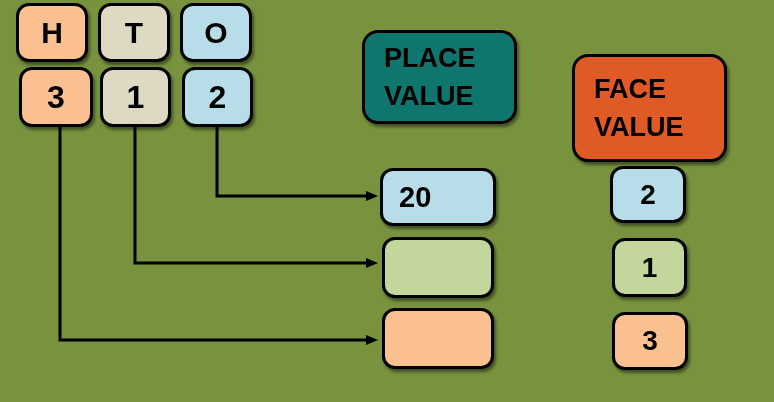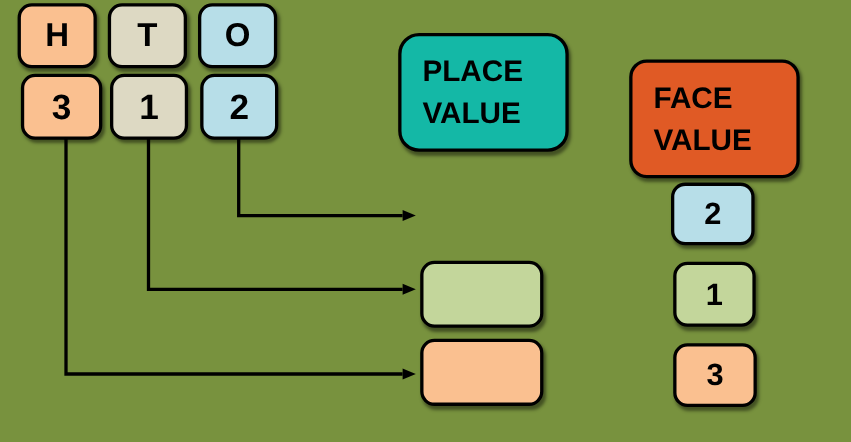--- a/index.html
+++ b/index.html
@@ -72,30 +72,33 @@
   <div class="card" style="left: 19px; top: 67px; width: 74px; height: 60px; background-color: rgb(250, 192, 144);">
     <span class="digit-label">3</span>
   </div>
   <div class="card" style="left: 100px; top: 67px; width: 71px; height: 60px; background-color: rgb(221, 217, 195);">
     <span class="digit-label">1</span>
   </div>
   <div class="card" style="left: 182px; top: 67px; width: 71px; height: 60px; background-color: rgb(183, 222, 232);">
     <span class="digit-label">2</span>
   </div>
 
-  <div class="card title-card" style="left: 362px; top: 30px; width: 155px; height: 108px; background-color: #14b8a6; border-radius: 19px;">
+  <div class="card title-card" style="left: 362px; top: 30px; width: 155px; height: 94px; background-color: #0f766e;">
     <span class="title-text">PLACE
 VALUE</span>
   </div>
 
   <div class="card title-card" style="left: 572px; top: 30px; width: 155px; height: 108px; background-color: rgb(224, 90, 37); margin-top: 24px;">
     <span class="title-text">FACE
 VALUE</span>
   </div>
 
+  <div class="card text-left" style="left: 380px; top: 168px; width: 116px; height: 58px; background-color: rgb(183, 222, 232);">
+    <span class="pv-num">20</span>
+  </div>
   <div class="card text-left" style="left: 382px; top: 237px; width: 112px; height: 61px; background-color: rgb(195, 214, 155);">
     <span class="pv-num"></span>
   </div>
   <div class="card text-left" style="left: 382px; top: 308px; width: 112px; height: 61px; background-color: rgb(250, 192, 144);">
     <span class="pv-num"></span>
   </div>
 
   <div class="card" style="left: 610px; top: 166px; width: 76px; height: 57px; background-color: rgb(183, 222, 232);">
     <span class="fv-num">2</span>
   </div>

